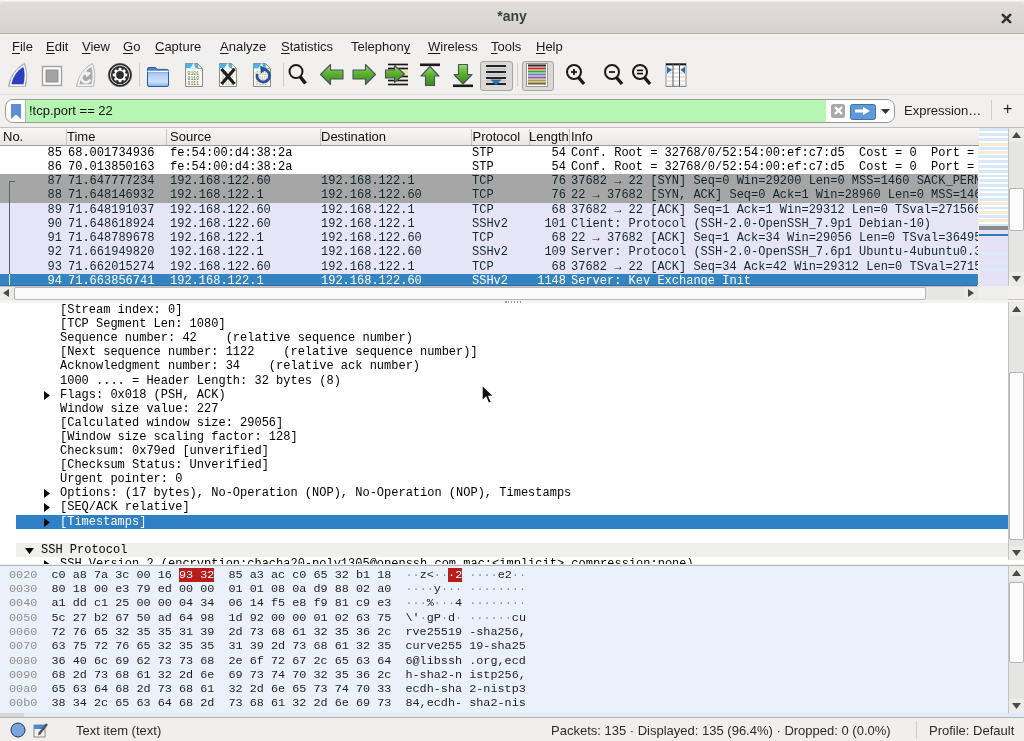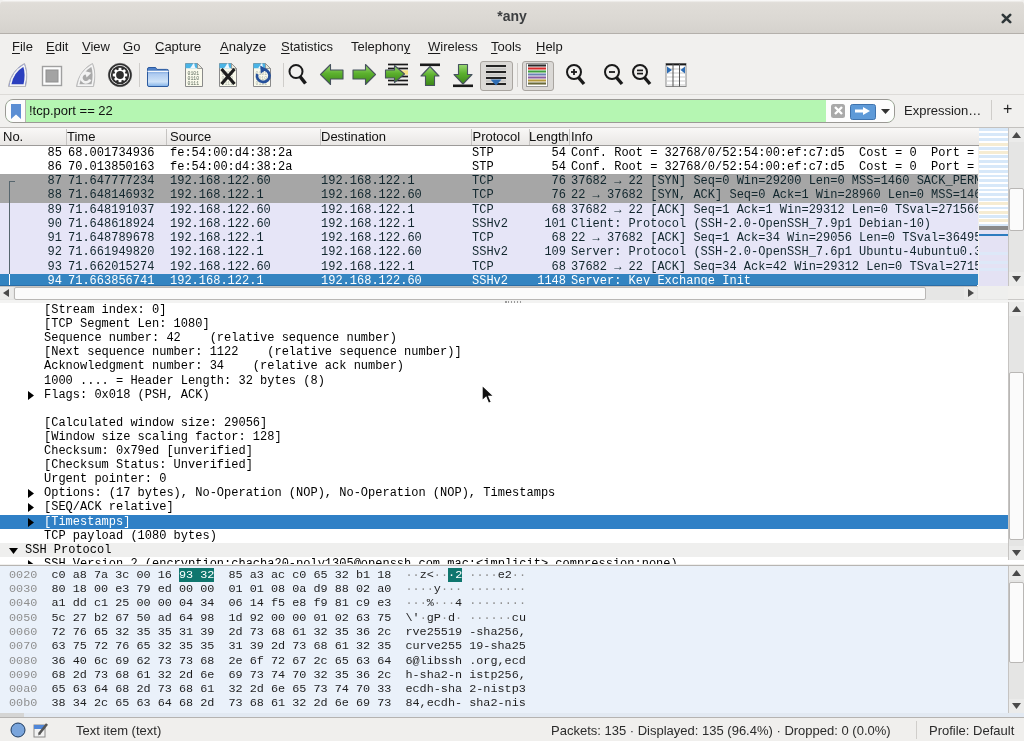--- a/index.html
+++ b/index.html
@@ -40,27 +40,27 @@
   #packetlist{left:0;top:145.5px;width:978px;height:140.5px;background:#fff;
     font-size:12px;line-height:14px;white-space:pre;overflow:hidden;}
   .prow{position:absolute;left:0;width:978px;height:14px;}
   .pc{position:absolute;}
   
   .sb-track{background:#e5e5e4;}
   .sb-thumb{background:#fbfbfb;border:1px solid #b9b7b5;border-radius:2px;}
   .sb-btn{background:#ebebea;}
   
   #details{left:0;top:303px;width:1024px;height:261px;background:#fff;font-size:12px;line-height:14.2px;white-space:pre;overflow:hidden;}
-  .dline{position:absolute;left:0;width:1008px;height:14.2px;}
+  .dline{position:absolute;left:16px;width:1008px;height:14.2px;}
   
   #hexpane{left:0;top:565px;width:1024px;height:148px;background:#eaf1fa;
     border-top:1px solid #b7b5b2;font-size:11.8px;line-height:14.3px;white-space:pre;overflow:hidden;}
   .hline{position:absolute;left:9px;}
   .off{color:#8f8f8f;}
-  .hexhl{background:#0f766e;color:#fff;}
+  .hexhl{background:#b91c1c;color:#fff;}
   #hexpane i{font-style:normal;color:#8f8f8f;}
   #hexpane .hexhl i{color:#fff;}
   
   #statusbar{left:0;top:717px;width:1024px;height:24px;background:#f0efed;
     border-top:1px solid #b5b3b1;font-size:13px;color:#2b2b2b;}
 </style>
 </head>
 <body>
 
 <div id="titlebar" class="abs"></div>
@@ -386,35 +386,35 @@
 <div id="details" class="abs mono">
 <div class="dline" style="top:0.0px;"><span class="abs" style="left:44px">[Stream index: 0]</span></div>
 <div class="dline" style="top:14.1px;"><span class="abs" style="left:44px">[TCP Segment Len: 1080]</span></div>
 <div class="dline" style="top:28.2px;"><span class="abs" style="left:44px">Sequence number: 42    (relative sequence number)</span></div>
 <div class="dline" style="top:42.3px;"><span class="abs" style="left:44px">[Next sequence number: 1122    (relative sequence number)]</span></div>
 <div class="dline" style="top:56.4px;text-align:center;"><span class="abs" style="left:44px">Acknowledgment number: 34    (relative ack number)</span></div>
 <div class="dline" style="top:70.5px;"><span class="abs" style="left:44px">1000 .... = Header Length: 32 bytes (8)</span></div>
 <div class="dline" style="top:84.6px;"><svg class="abs" style="left:28px;top:3px" width="6" height="9" viewBox="0 0 6 9">
         <path d="M0 0 L6 4.5 L0 9 Z" fill="#000"></path>
       </svg><span class="abs" style="left:44px">Flags: 0x018 (PSH, ACK)</span></div>
+<div class="dline" style="top:98.7px;"><span class="abs" style="left:44px">Window size value: 227</span></div>
 <div class="dline" style="top:112.8px;"><span class="abs" style="left:44px">[Calculated window size: 29056]</span></div>
 <div class="dline" style="top:126.9px;"><span class="abs" style="left:44px">[Window size scaling factor: 128]</span></div>
 <div class="dline" style="top:141.0px;"><span class="abs" style="left:44px">Checksum: 0x79ed [unverified]</span></div>
 <div class="dline" style="top:155.1px;"><span class="abs" style="left:44px">[Checksum Status: Unverified]</span></div>
 <div class="dline" style="top:169.2px;"><span class="abs" style="left:44px">Urgent pointer: 0</span></div>
 <div class="dline" style="top:183.3px;"><svg class="abs" style="left:28px;top:3px" width="6" height="9" viewBox="0 0 6 9">
         <path d="M0 0 L6 4.5 L0 9 Z" fill="#000"></path>
       </svg><span class="abs" style="left:44px">Options: (17 bytes), No-Operation (NOP), No-Operation (NOP), Timestamps</span></div>
 <div class="dline" style="top:197.4px;"><svg class="abs" style="left:28px;top:3px" width="6" height="9" viewBox="0 0 6 9">
         <path d="M0 0 L6 4.5 L0 9 Z" fill="#000"></path>
       </svg><span class="abs" style="left:44px">[SEQ/ACK relative]</span></div>
 <div class="dline" style="top:211.5px;background:#2f80c6;color:#fff;"><svg class="abs" style="left:28px;top:3px" width="6" height="9" viewBox="0 0 6 9">
         <path d="M0 0 L6 4.5 L0 9 Z" fill="#000"></path>
       </svg><span class="abs" style="left:44px">[Timestamps]</span></div>
-<div class="dline" style="top:225.6px;"><span class="abs" style="left:44px">TCP payload (1080 bytes)</span></div>
 <div class="dline" style="top:239.7px;background:#efefee;width:1008px"><svg class="abs" style="left:9px;top:5px" width="9" height="6" viewBox="0 0 9 6">
         <path d="M0 0 L9 0 L4.5 6 Z" fill="#000"></path>
       </svg><span class="abs" style="left:25px">SSH Protocol</span></div>
 <div class="dline" style="top:253.8px;height:8px"><svg class="abs" style="left:28px;top:3px" width="6" height="9" viewBox="0 0 6 9">
         <path d="M0 0 L6 4.5 L0 9 Z" fill="#000"></path>
       </svg><span class="abs" style="left:44px">SSH Version 2 (encryption:chacha20-poly1305@openssh.com mac:&lt;implicit&gt; compression:none)</span></div>
 </div>
 
 <div id="hexpane" class="abs mono">
 <div class="hline" style="top:1.7px;color:#1e1e1e"><span class="off">0020</span>  c0 a8 7a 3c 00 16 <span class="hexhl">93 32</span>  85 a3 ac c0 65 32 b1 18  <span style="color:#1e1e1e"><i>·</i><i>·</i>z&lt;<i>·</i><i>·</i><span class="hexhl"><i>·</i>2</span> <i>·</i><i>·</i><i>·</i><i>·</i>e2<i>·</i><i>·</i></span></div>

